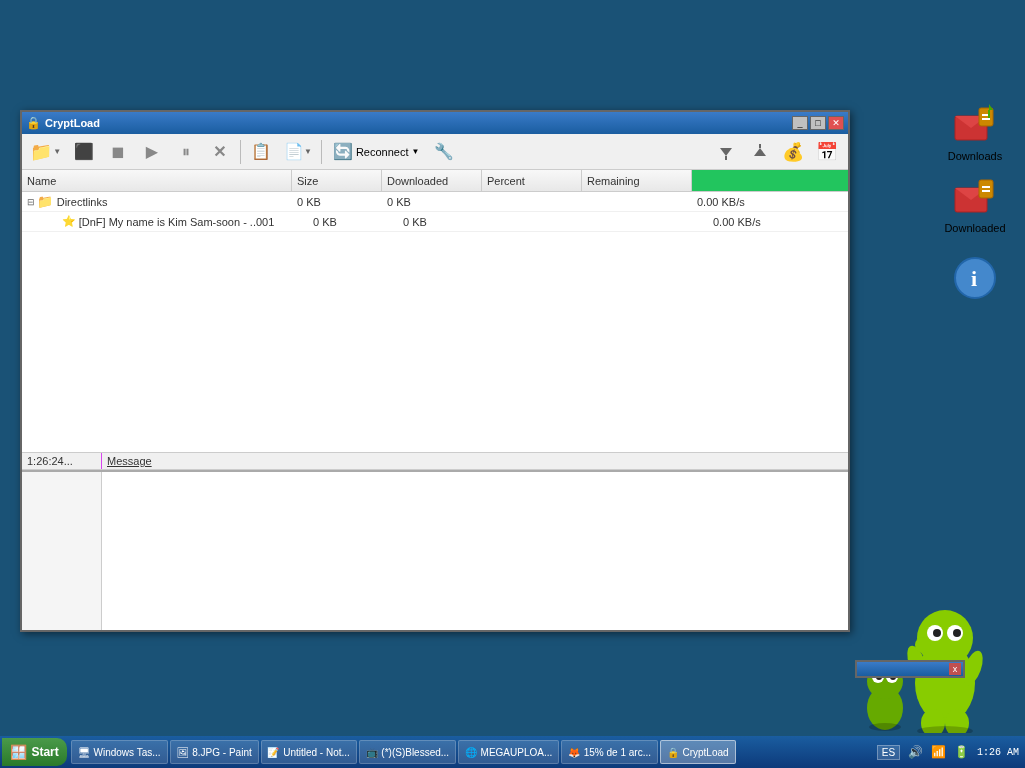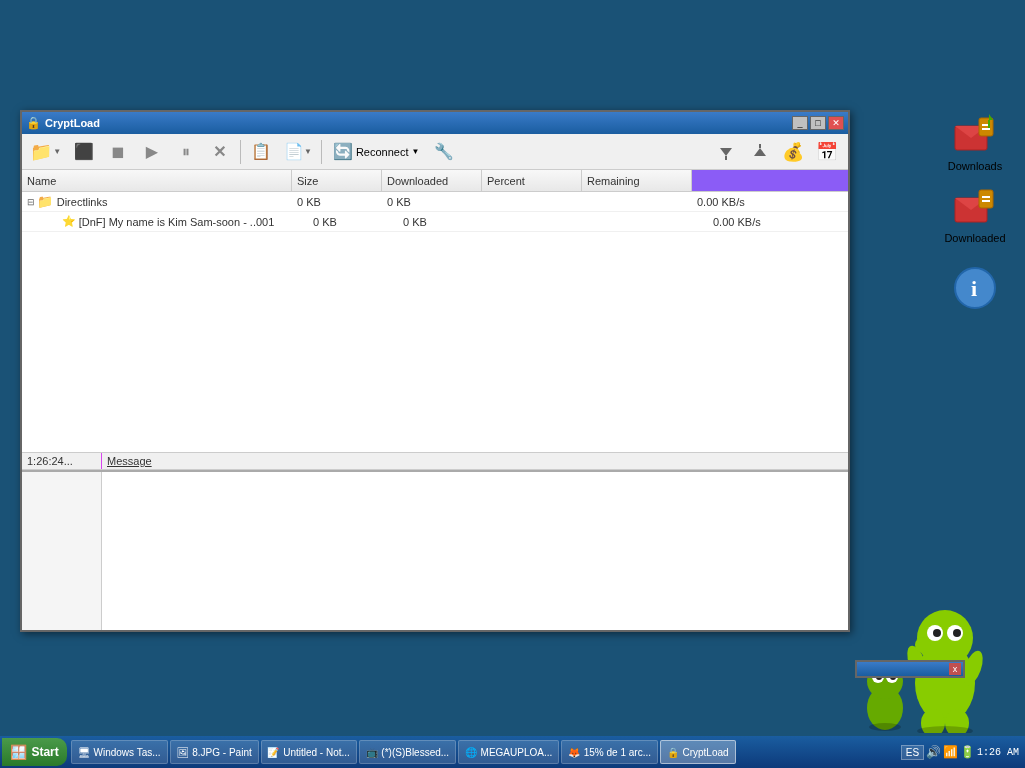--- a/index.html
+++ b/index.html
@@ -19,21 +19,21 @@
       top: 0; left: 0;
       width: 1025px;
       height: 768px;
       background: #1a5276;
     }
 
     
     .sidebar-icons {
       position: absolute;
       right: 10px;
-      top: 110px;
+      top: 100px;
       display: flex;
       flex-direction: column;
       align-items: center;
       gap: 10px;
       z-index: 5;
     }
 
     .sidebar-icon-item {
       display: flex;
       flex-direction: column;
@@ -149,21 +149,21 @@
     .toolbar-separator {
       width: 1px;
       height: 24px;
       background: #bbb;
       margin: 0 2px;
     }
 
     
     .col-headers {
       display: flex;
-      background: #8b5cf6;
+      background: #22c55e;
       border-bottom: 1px solid #ccc;
       height: 22px;
     }
 
     .col-header {
       border-right: 1px solid #ccc;
       padding: 3px 5px;
       font-size: 11px;
       color: #333;
       display: flex;
@@ -321,21 +321,21 @@
     }
 
     .taskbar-item.active {
       background: rgba(255,255,255,0.3);
       border-color: rgba(255,255,255,0.5);
     }
 
     .taskbar-right {
       display: flex;
       align-items: center;
-      gap: 2px;
+      gap: 8px;
       padding: 0 6px;
       color: #fff;
       font-size: 10px;
     }
 
     .taskbar-lang {
       background: rgba(255,255,255,0.15);
       border: 1px solid rgba(255,255,255,0.3);
       padding: 1px 4px;
       font-size: 10px;

